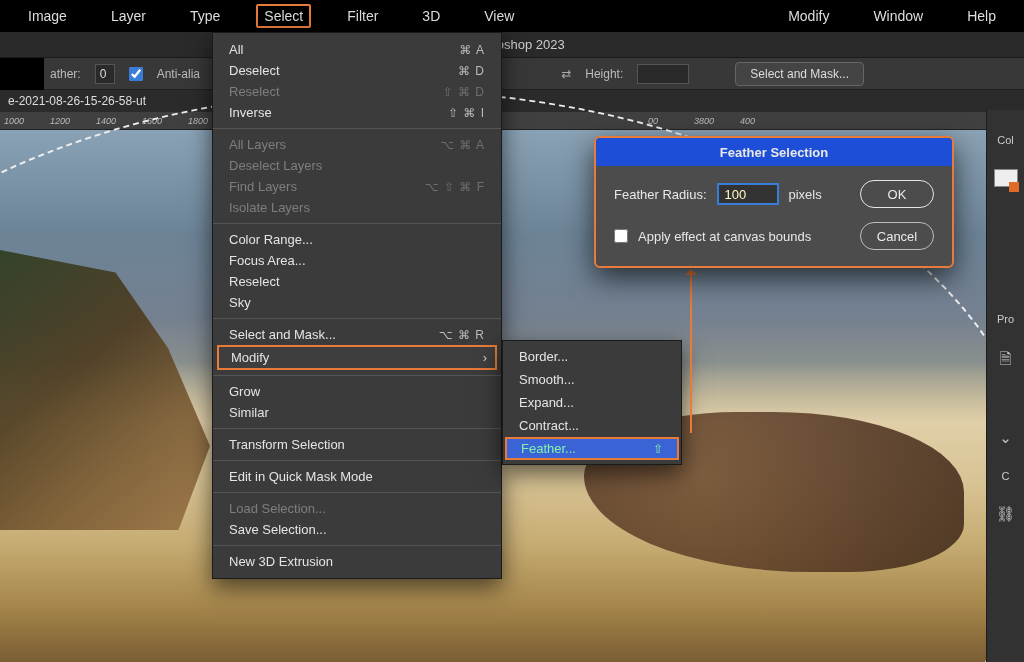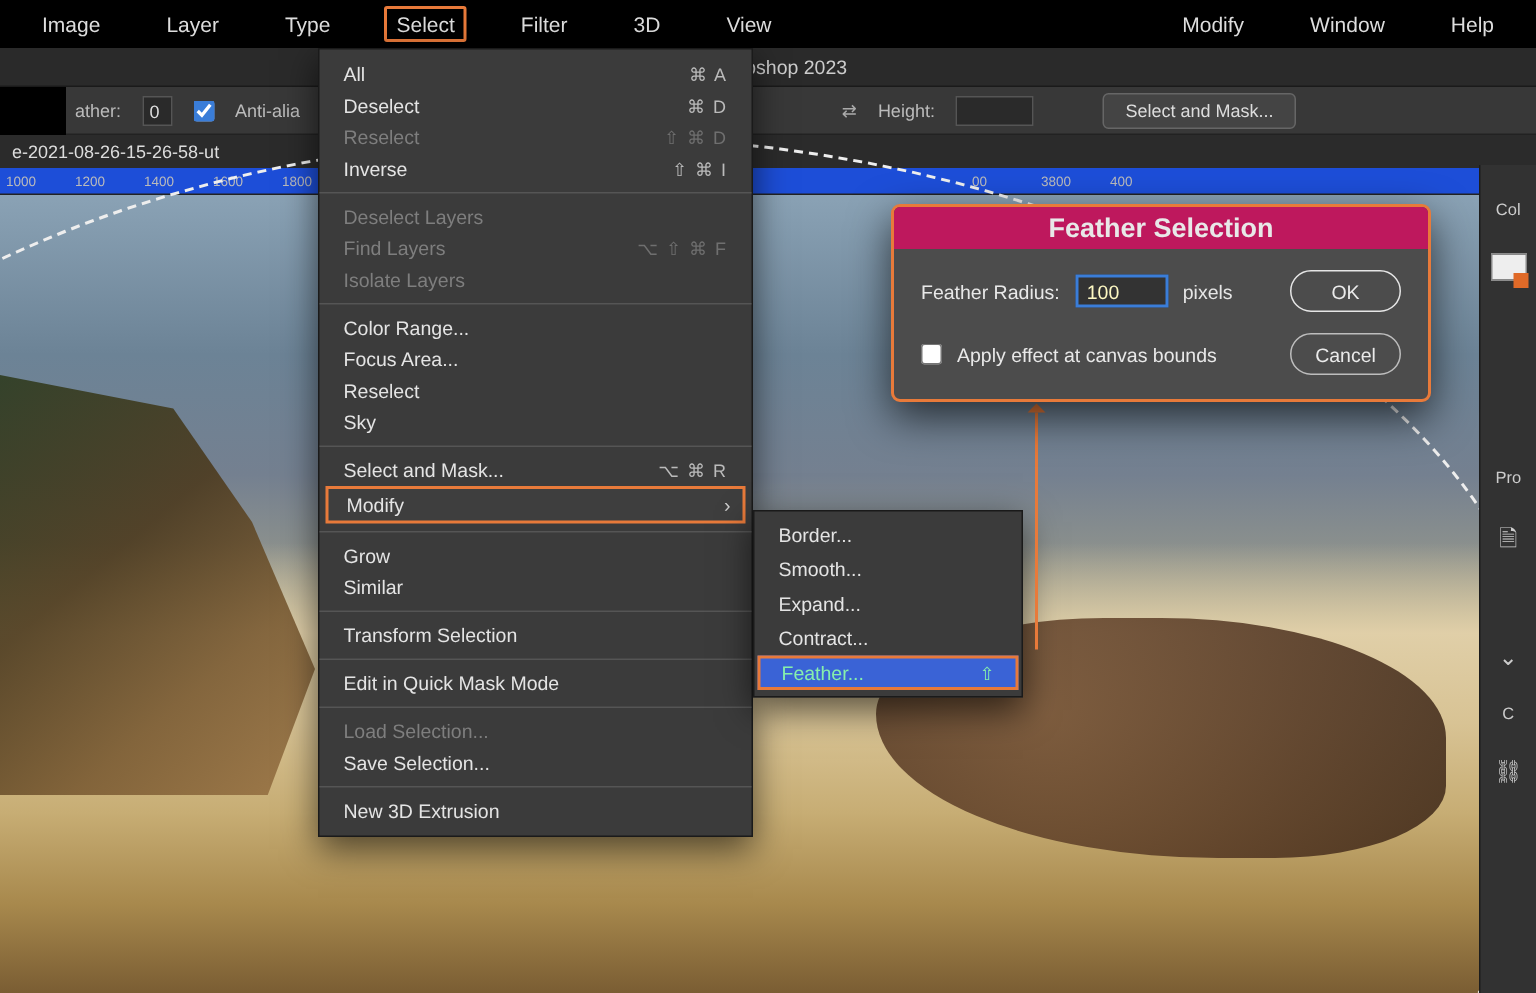--- a/index.html
+++ b/index.html
@@ -42,23 +42,23 @@
     background: #444; border: 1px solid #666; color: #ddd;
     padding: 4px 14px; border-radius: 4px; font-size: 12px;
   }
   
   .doctab {
     height: 22px; background: #2b2b2b; color: #ddd; font-size: 12px;
     display: flex; align-items: center; padding: 0 8px;
   }
   
   .ruler-h {
-    height: 18px; background: #1d4ed8; color: #bbb; font-size: 9px;
+    height: 18px; background: #404040; color: #bbb; font-size: 9px;
     display: flex; align-items: center; overflow: hidden;
-    border-bottom: 1px solid #222; padding-left: 4px;
+    border-bottom: 1px solid #222; padding-left: 4px; font-style: italic;
   }
   .ruler-h span { width: 46px; flex: 0 0 46px; }
   
   .canvas-wrap {
     position: absolute; left: 0; top: 130px; right: 0; bottom: 0;
     background: #3c3c3c;
   }
   .canvas-img {
     position: absolute; inset: 0;
     background:
@@ -157,23 +157,23 @@
     transform: translateY(-10px);
   }
   
   .dialog {
     position: absolute; left: 594px; top: 136px; width: 360px;
     background: #4c4c4c; border: 2px solid #e87a3a; border-radius: 6px;
     box-shadow: 0 10px 28px rgba(0,0,0,.65);
     color: #e8e8e8;
   }
   .dialog .titlebar2 {
-    height: 28px; background: #be185d;
+    height: 28px; background: #1d4ed8;
     display: flex; align-items: center; justify-content: center;
-    font-weight: 600; font-size: 18px; border-radius: 4px 4px 0 0;
+    font-weight: 600; font-size: 13px; border-radius: 4px 4px 0 0;
   }
   .dialog .body {
     padding: 14px 18px 16px 18px; display: grid;
     grid-template-columns: 1fr auto; column-gap: 18px; row-gap: 14px;
     align-items: center;
   }
   .dialog .line { display: flex; align-items: center; gap: 10px; }
   .dialog .numinput {
     width: 62px; height: 22px; background: #333;
     border: 2px solid #3a7dd8; color: #fef9c3; font-size: 13px;
@@ -279,20 +279,24 @@
     <div class="row disabled">
       <span>Reselect</span>
       <span class="shortcut">⇧ ⌘ D</span>
     </div>
     <div class="row">
       <span>Inverse</span>
       <span class="shortcut">⇧ ⌘ I</span>
     </div>
     <div class="sep"></div>
     <div class="row disabled">
+      <span>All Layers</span>
+      <span class="shortcut">⌥ ⌘ A</span>
+    </div>
+    <div class="row disabled">
       <span>Deselect Layers</span>
     </div>
     <div class="row disabled">
       <span>Find Layers</span>
       <span class="shortcut">⌥ ⇧ ⌘ F</span>
     </div>
     <div class="row disabled">
       <span>Isolate Layers</span>
     </div>
     <div class="sep"></div>

